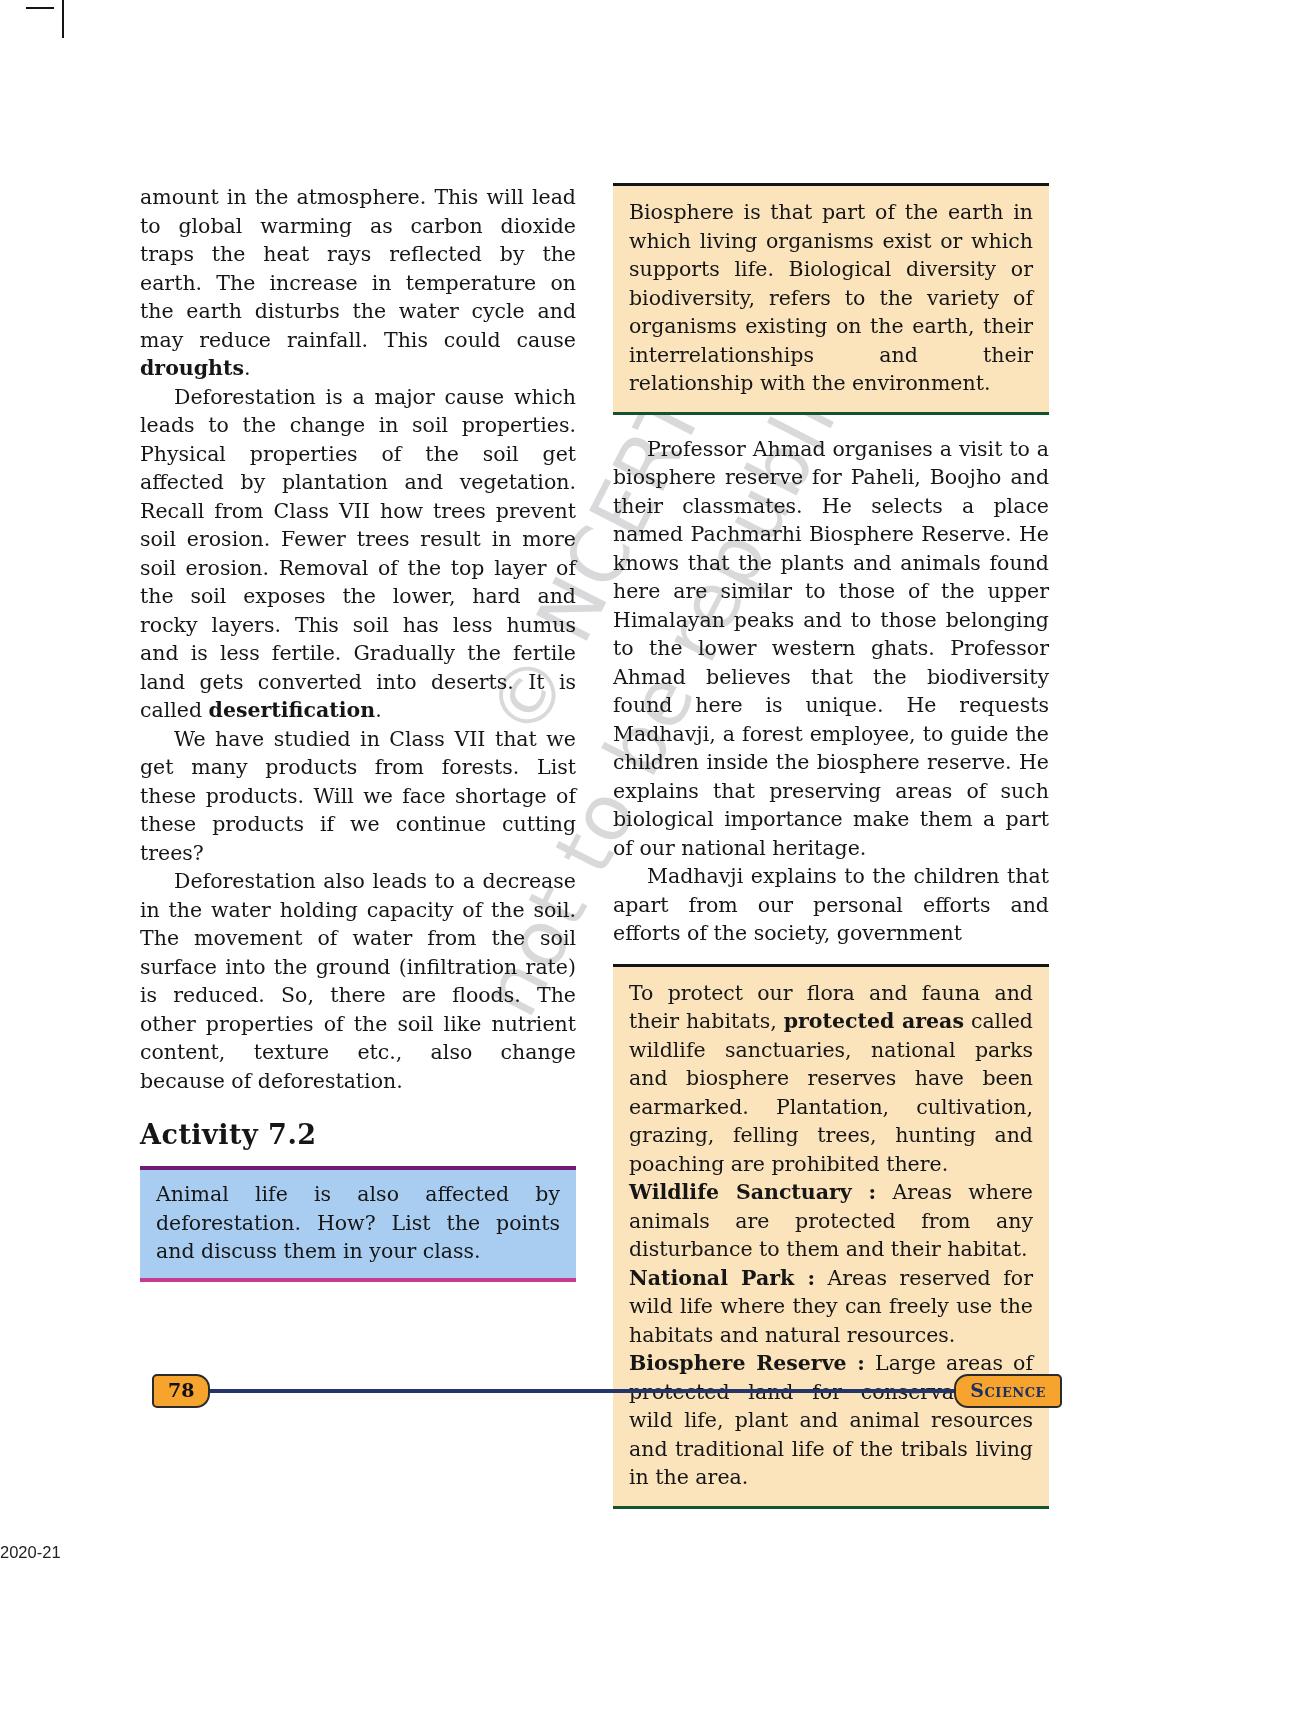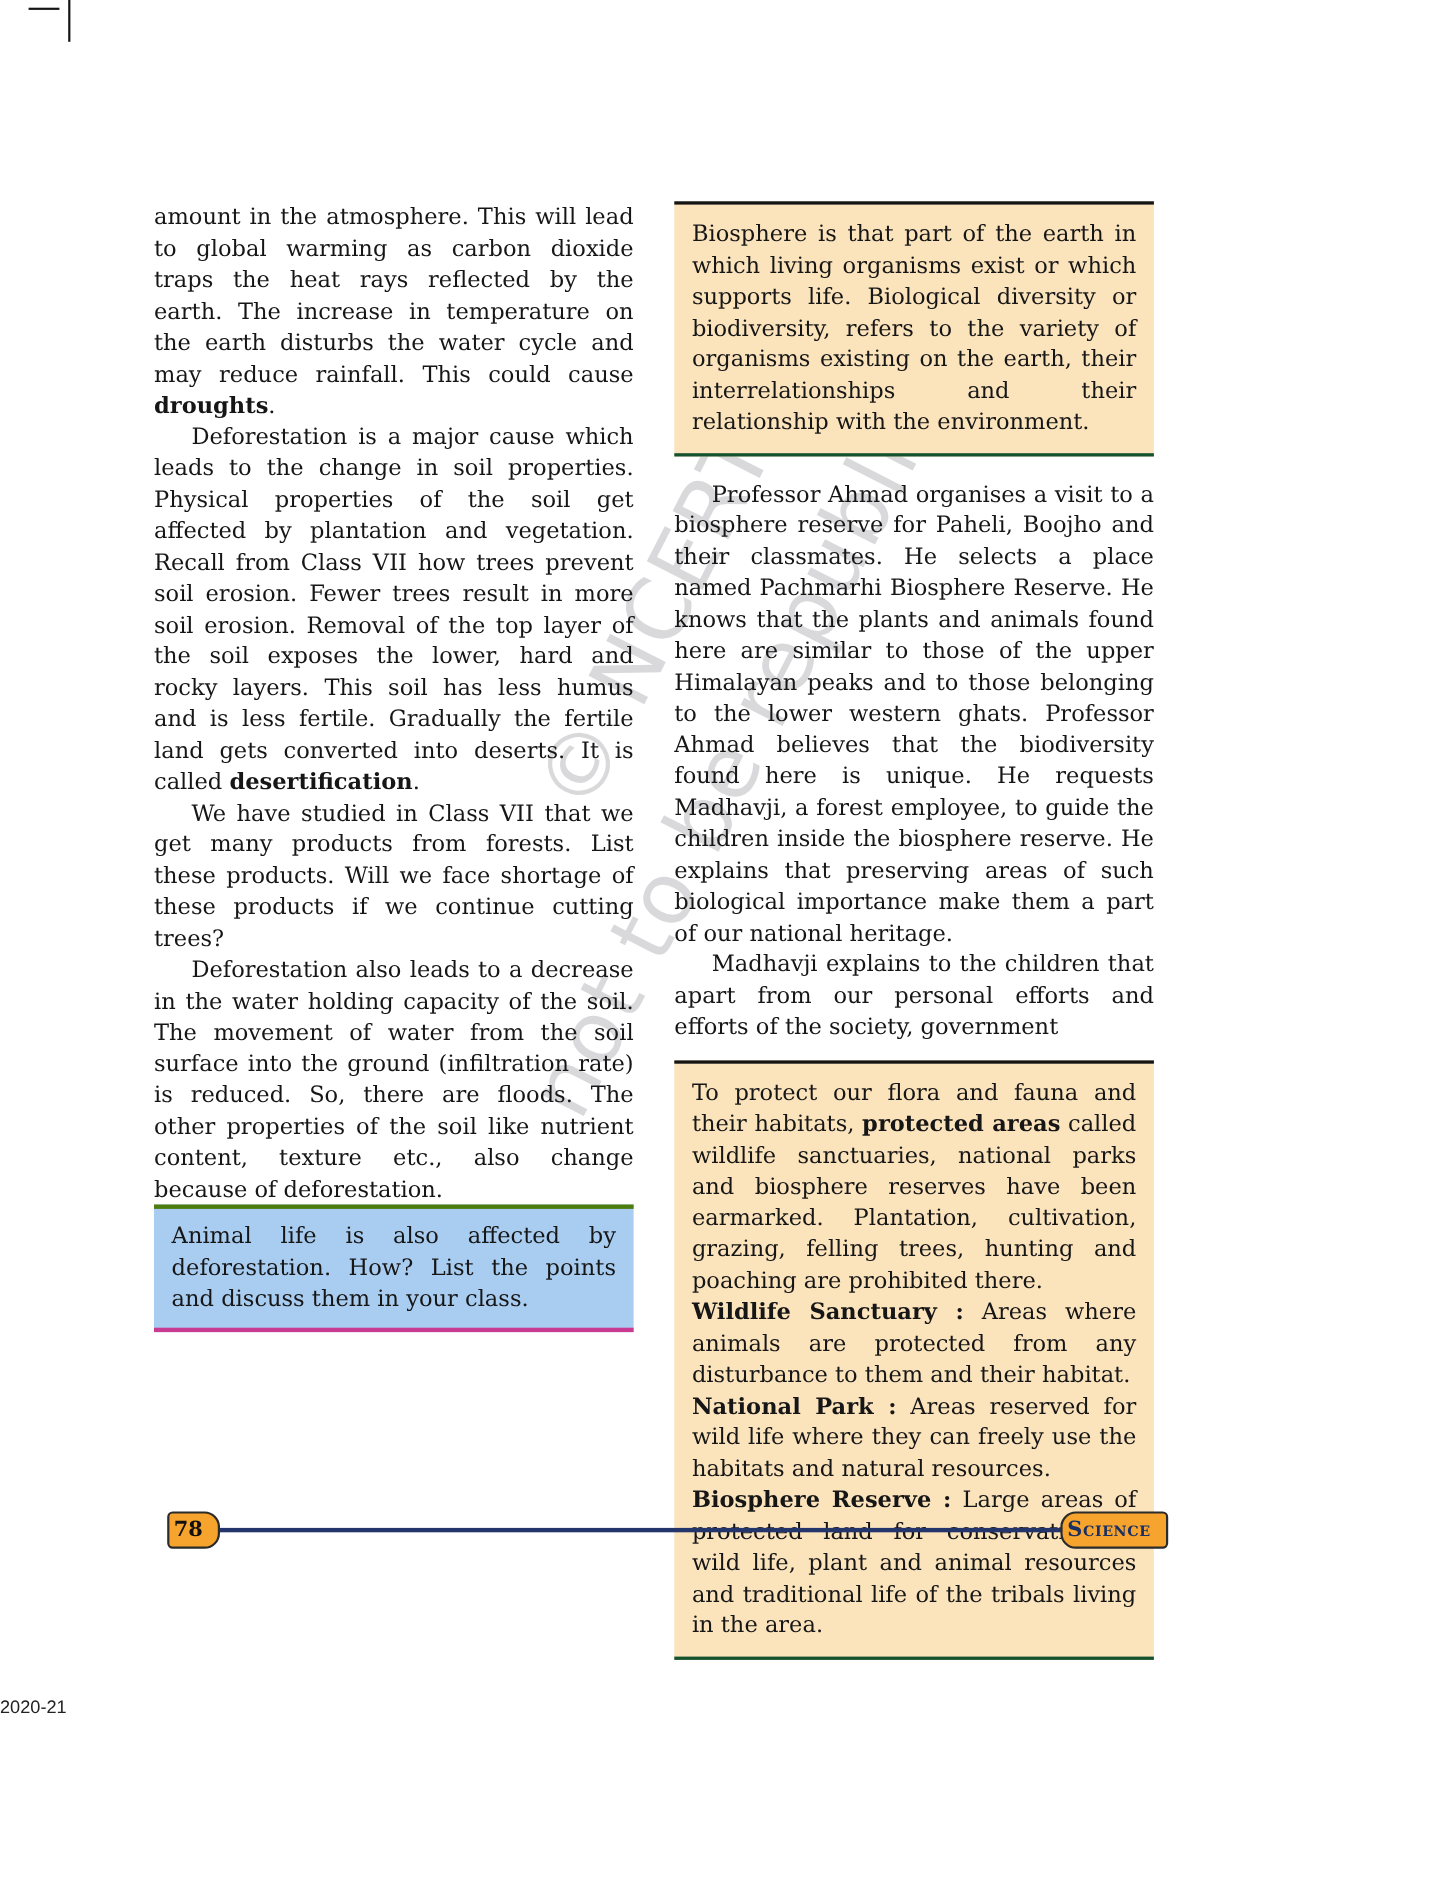--- a/index.html
+++ b/index.html
@@ -31,21 +31,21 @@
   p { margin:0; font-size:20.5px; line-height:28.5px; text-align:justify; }
   .ind { text-indent:34px; }
   .b { font-weight:bold; }
 
   .activity-heading {
     font-size:27px; font-weight:bold; letter-spacing:0.5px;
     margin:24px 0 16px 0;
   }
   .activity-box {
     background:#a9cdf1;
-    border-top:4px solid #4d7c0f; border-bottom:4px solid #c93a92;
+    border-top:4px solid #701a75; border-bottom:4px solid #c93a92;
     padding:10px 16px 12px 16px;
   }
   .activity-box p { text-align:justify; }
 
   .section-heading {
     display:flex; gap:12px;
     color:#1c9ad8; font-size:27px; font-weight:bold; line-height:1.25;
     margin:28px 0 18px 0;
   }
   .sec-num { flex-shrink:0; }
@@ -61,21 +61,21 @@
 
   
   .footer {
     position:absolute; left:152px; top:1374px; width:910px;
     display:flex; align-items:center; z-index:2;
   }
   .footer-rule { flex:1; height:4px; background:#23356b; margin:0 -4px; }
   .badge {
     position:relative; z-index:1;
     background:#f6a42d; border:2px solid #2b2b2b;
-    font-size:19px; line-height:1; padding:5px 14px 6px 4px;
+    font-size:19px; line-height:1; padding:5px 14px 6px 14px;
   }
   .badge-left  { border-radius:5px 14px 14px 5px; font-weight:bold; color:#111; }
   .badge-right { border-radius:14px 5px 5px 14px; font-weight:bold; color:#1a2f63;
                  font-variant:small-caps; letter-spacing:0.5px; }
   .edition {
     position:absolute; left:0; top:1543px; width:100%; text-align:left;
     font-family:"Liberation Sans","DejaVu Sans",sans-serif;
     font-size:16.5px; color:#222; z-index:2;
   }
 </style>
@@ -93,20 +93,21 @@
   </div>
 
   <div class="content">
 
     <div class="col">
       <p><span>amount in the atmosphere. This will lead to global warming as carbon dioxide traps the heat rays reflected by the earth. The increase in temperature on the earth disturbs the water cycle and may reduce rainfall. This could cause </span><span class="b">droughts</span><span>.</span></p>
       <p class="ind"><span>Deforestation is a major cause which leads to the change in soil properties. Physical properties of the soil get affected by plantation and vegetation. Recall from Class VII how trees prevent soil erosion. Fewer trees result in more soil erosion. Removal of the top layer of the soil exposes the lower, hard and rocky layers. This soil has less humus and is less fertile. Gradually the fertile land gets converted into deserts. It is called </span><span class="b">desertification</span><span>.</span></p>
       <p class="ind">We have studied in Class VII that we get many products from forests. List these products. Will we face shortage of these products if we continue cutting trees?</p>
       <p class="ind">Deforestation also leads to a decrease in the water holding capacity of the soil. The movement of water from the soil surface into the ground (infiltration rate) is reduced. So, there are floods. The other properties of the soil like nutrient content, texture etc., also change because of deforestation.</p>
 
+      <div class="activity-heading">Activity 7.2</div>
 
       <div class="activity-box">
         <p>Animal life is also affected by deforestation. How? List the points and discuss them in your class.</p>
       </div>
 
 
     </div>
 
     <div class="col">
       <div class="peach-box">

